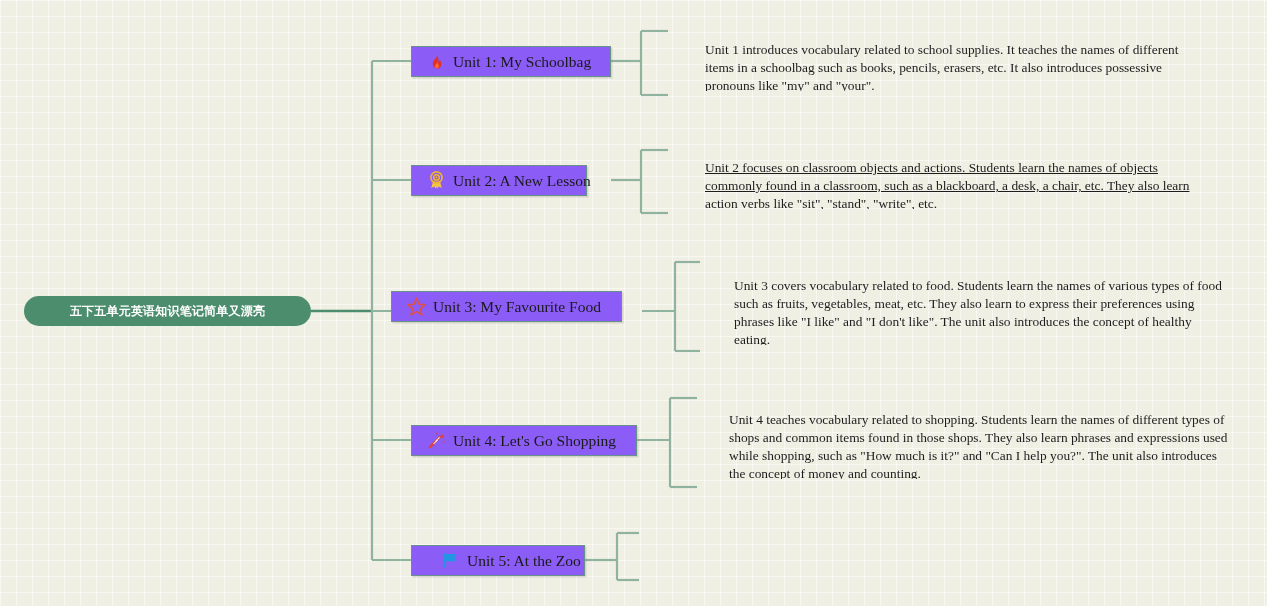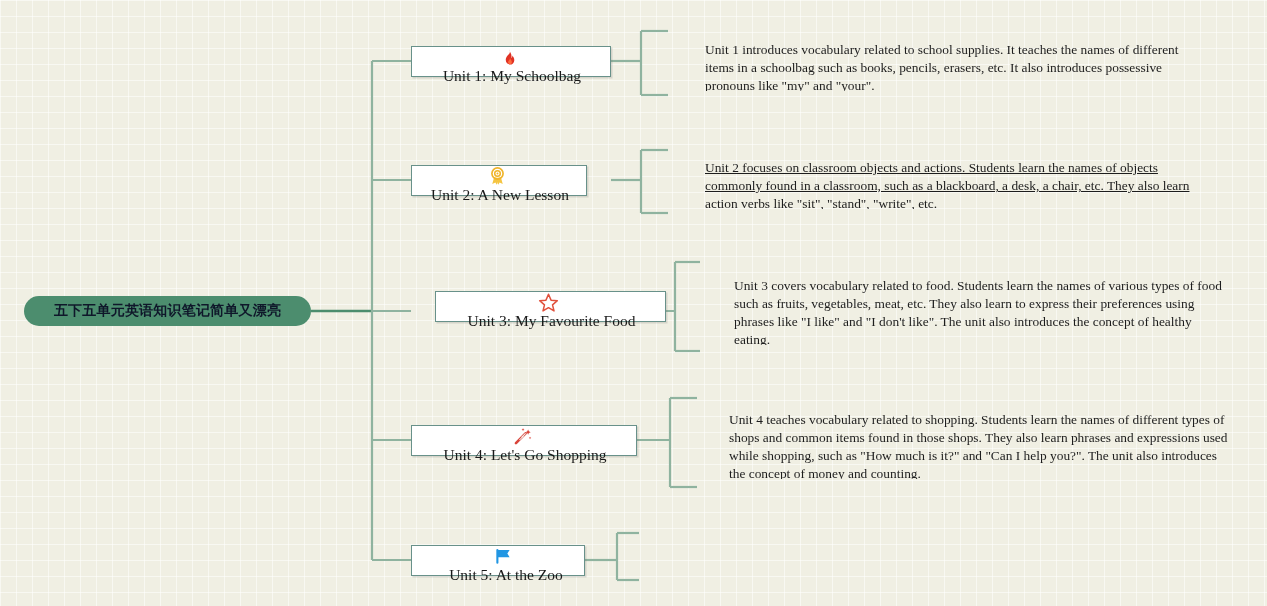--- a/index.html
+++ b/index.html
@@ -42,40 +42,39 @@
     width: 287px;
     height: 30px;
     background: #4c8d6e;
     border-radius: 15px;
     display: flex;
     align-items: center;
     justify-content: center;
     box-sizing: border-box;
   }
   .root-label {
-    color: #0f172a;
+    color: #ffffff;
     font-family: "DejaVu Sans", sans-serif;
-    font-size: 14px;
+    font-size: 12px;
     font-weight: bold;
     letter-spacing: 0.2px;
     white-space: nowrap;
   }
 
   
   .unit-node {
     position: absolute;
     height: 31px;
-    background: #ffffff;
+    background: #8b5cf6;
     border: 1px solid #68918a;
     box-sizing: border-box;
     display: flex;
     align-items: center;
     padding: 0 12px 0 14px;
     box-shadow: 1.5px 1.5px 0 rgba(120,120,110,0.22);
-    flex-direction: column;
   }
   .unit-icon {
     width: 21px;
     height: 21px;
     margin-right: 6px;
     flex: 0 0 auto;
     display: block;
   }
   .unit-label {
     font-family: "Liberation Serif", serif;
@@ -163,29 +162,29 @@
     <path d="M8.2 12.5 L6 20.5 l3.6-1.6 1.6 2.6 2.6-7.4z" fill="#f5c542"></path>
     <path d="M15.8 12.5 L18 20.5 l-3.6-1.6 -1.6 2.6 -2.6-7.4z" fill="#f5c542"></path>
     <circle cx="12" cy="8.6" r="6.4" fill="none" stroke="#f0b429" stroke-width="1.9"></circle>
     <circle cx="12" cy="8.6" r="3.2" fill="none" stroke="#f0b429" stroke-width="1.7"></circle>
     <circle cx="12" cy="8.6" r="1.1" fill="#f0b429"></circle>
   </svg>
   <span class="unit-label">Unit 2: A New Lesson</span>
 </div>
 <div class="desc" style="left:676px; top:159px; width:500px; height:50px;text-decoration:underline;">Unit 2 focuses on classroom objects and actions. Students learn the names of objects commonly found in a classroom, such as a blackboard, a desk, a chair, etc. They also learn action verbs like "sit", "stand", "write", etc.</div>
 
-<div class="unit-node" style="left:435px; top:291px; width:231px;">
+<div class="unit-node" style="left:391px; top:291px; width:231px;">
   <svg class="unit-icon" viewBox="0 0 24 24">
     <path d="M12 2.6 L14.9 9.3 L22.1 9.9 L16.6 14.7 L18.3 21.7 L12 17.9 L5.7 21.7 L7.4 14.7 L1.9 9.9 L9.1 9.3 Z" fill="none" stroke="#e0503c" stroke-width="1.7" stroke-linejoin="round"></path>
   </svg>
   <span class="unit-label">Unit 3: My Favourite Food</span>
 </div>
 <div class="desc" style="left:705px; top:277px; width:490px; height:68px;">Unit 3 covers vocabulary related to food. Students learn the names of various types of food such as fruits, vegetables, meat, etc. They also learn to express their preferences using phrases like "I like" and "I don't like". The unit also introduces the concept of healthy eating.</div>
 
-<div class="unit-node" style="left:411px; top:425px; width:226px;justify-content:space-between;">
+<div class="unit-node" style="left:411px; top:425px; width:226px;">
   <svg class="unit-icon" viewBox="0 0 24 24">
     <path d="M4.5 19.5 L15.5 8.5" stroke="#d9443a" stroke-width="3" stroke-linecap="round" fill="none"></path>
     <path d="M11 13 L15.5 8.5" stroke="#f2f2ef" stroke-width="1.2" fill="none"></path>
     <path d="M8.5 16 L13 11.5" stroke="#f2f2ef" stroke-width="1.2" fill="none"></path>
     <path d="M18.4 4.1 l0.9 2 2 0.9 -2 0.9 -0.9 2 -0.9-2 -2-0.9 2-0.9z" fill="#d9443a"></path>
     <path d="M12.6 2.4 l0.55 1.2 1.2 0.55 -1.2 0.55 -0.55 1.2 -0.55-1.2 -1.2-0.55 1.2-0.55z" fill="#d9443a"></path>
     <path d="M20.6 12.2 l0.45 1 1 0.45 -1 0.45 -0.45 1 -0.45-1 -1-0.45 1-0.45z" fill="#d9443a"></path>
   </svg>
   <span class="unit-label">Unit 4: Let's Go Shopping</span>
 </div>

